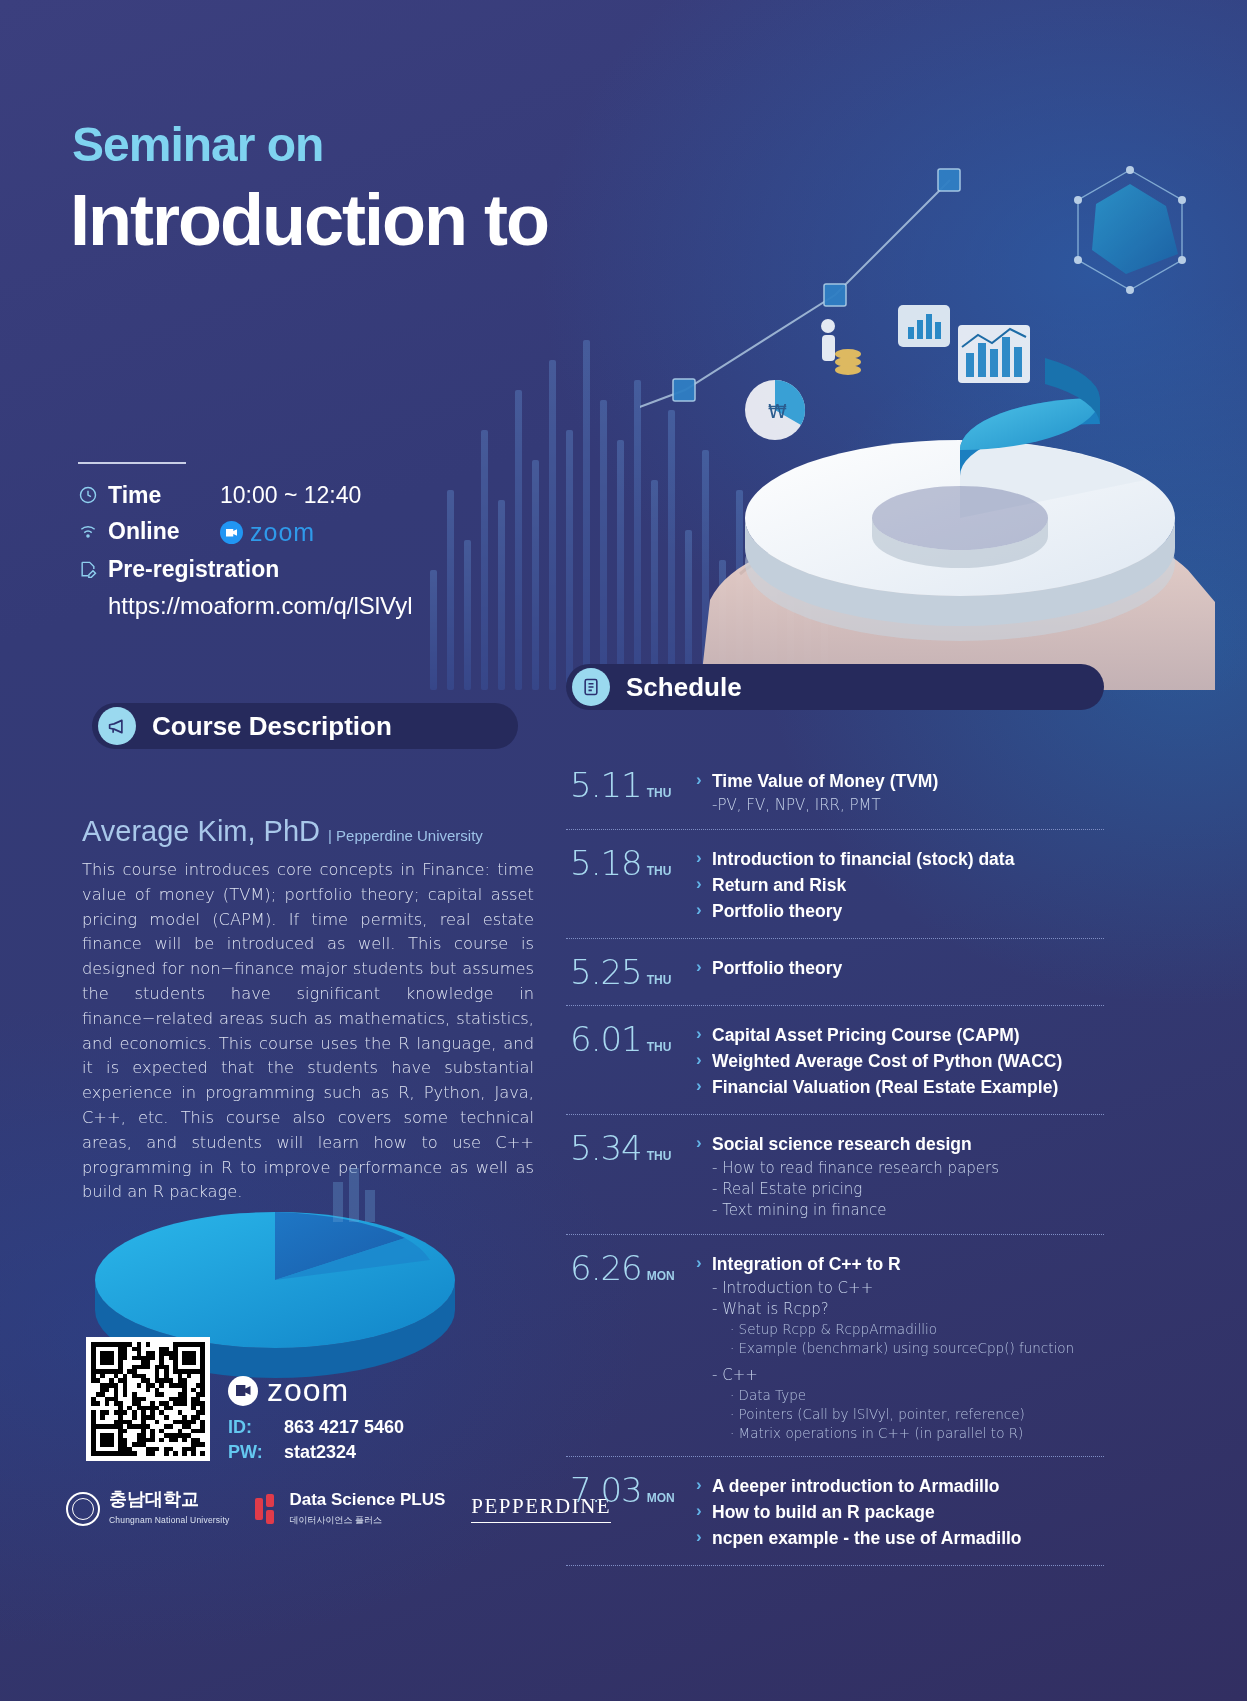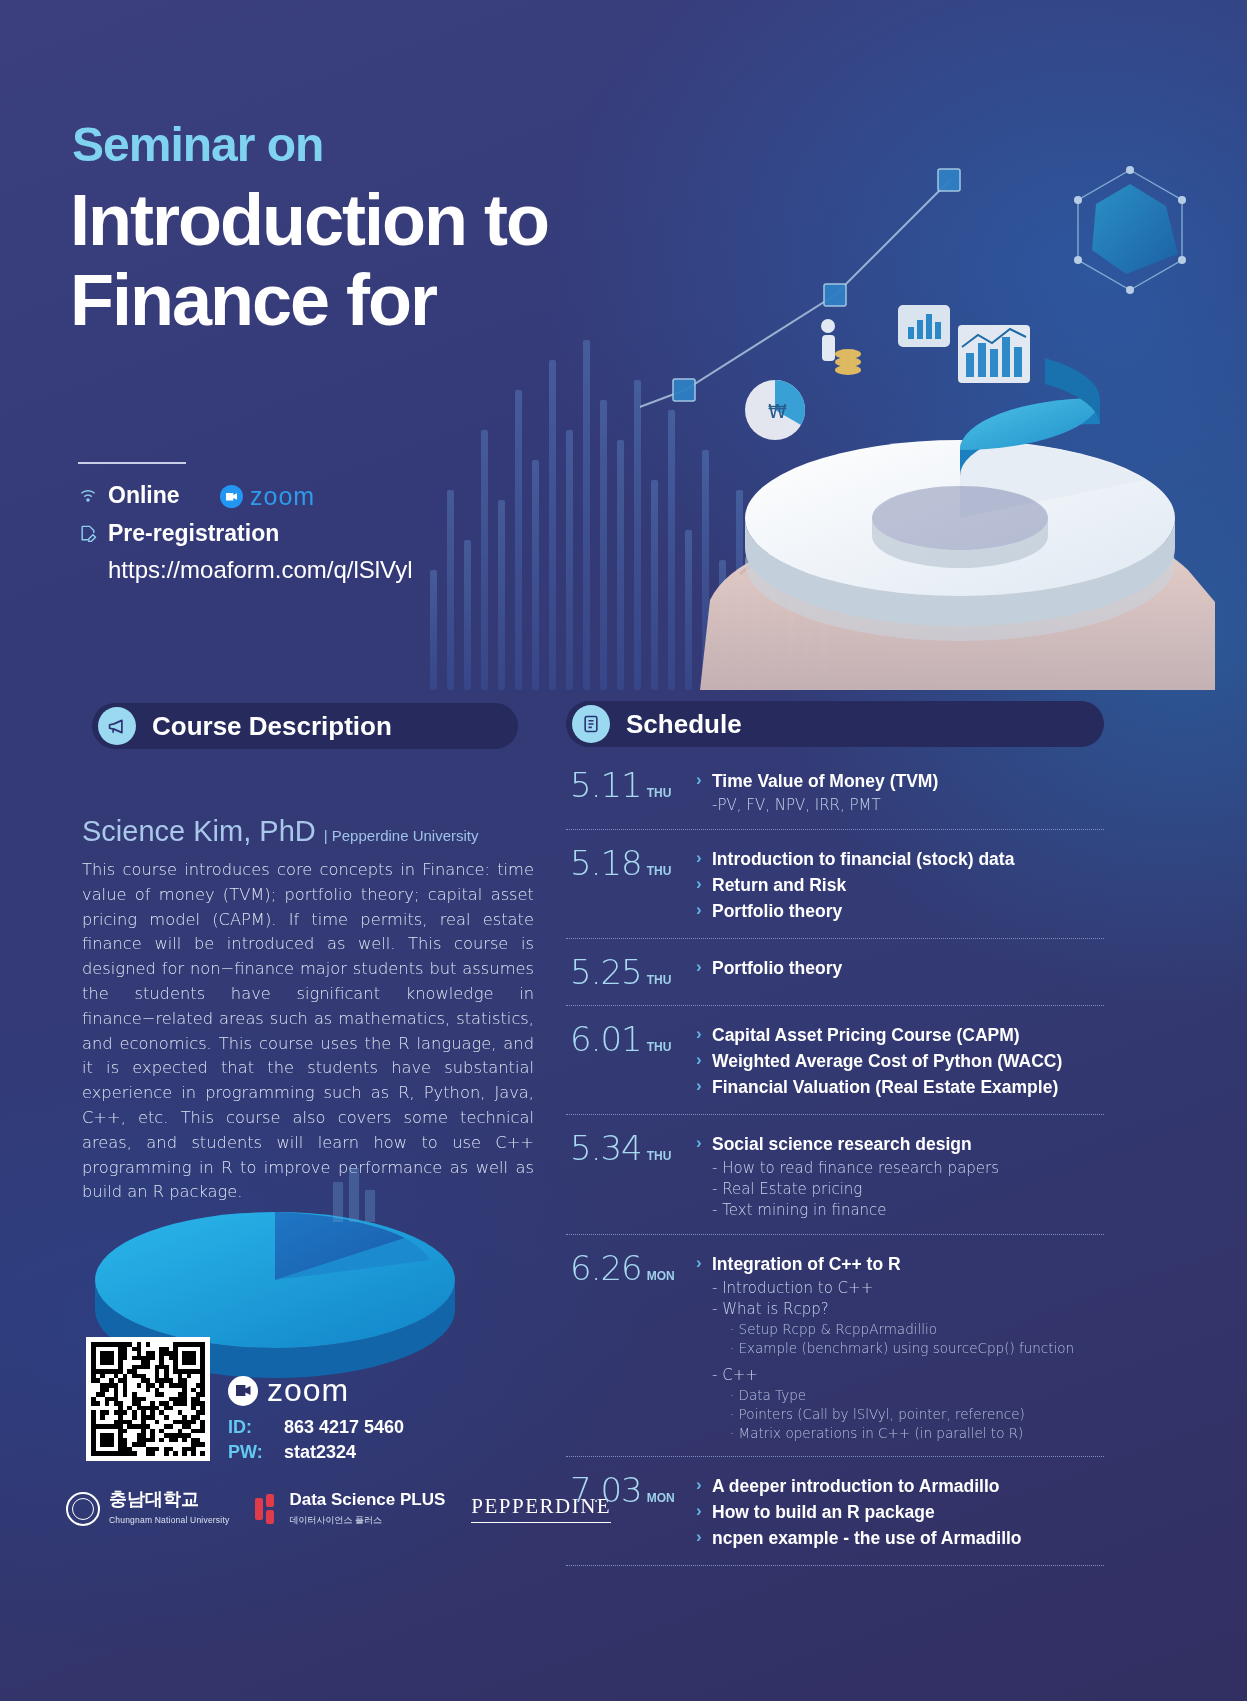--- a/index.html
+++ b/index.html
@@ -163,21 +163,20 @@
       <i style="left: 323px; height: 110px;"></i>
       <i style="left: 340px; height: 170px;"></i>
       <i style="left: 357px; height: 90px;"></i>
       <i style="left: 374px; height: 150px;"></i>
       <i style="left: 391px; height: 70px;"></i>
     </div>
 
   <div class="seminar-on">Seminar on</div>
   <div class="main-title">
     <div>Introduction to</div>
-    <div>Finance for</div>
   </div>
 
   <svg style="position:absolute;left:640px;top:130px;width:610px;height:560px" viewBox="0 0 610 560">
     <defs>
       <linearGradient id="pieTop" x1="0" y1="0" x2="1" y2="1">
         <stop offset="0%" stop-color="#ffffff"></stop>
           <stop offset="100%" stop-color="#dfe8f2"></stop>
       </linearGradient>
       <linearGradient id="pieBlue" x1="0" y1="0" x2="1" y2="1">
         <stop offset="0%" stop-color="#4fc3e8"></stop>
@@ -264,20 +263,30 @@
       <path d="M303 140 A88 32 0 0 1 127 140 L127 158 A88 32 0 0 0 303 158 Z" fill="#aab8c6" opacity=".5"></path>
     </g>
   </svg>
 
   <div class="rule"></div>
 
   <div class="info">
     <div class="info-row">
       <span class="info-ico">
         <svg width="20" height="20" viewBox="0 0 24 24" fill="none" stroke="#8fd0ef" stroke-width="1.7">
+            <circle cx="12" cy="12" r="9"></circle>
+            <path d="M12 7v5l3.5 2"></path>
+          </svg>
+      </span>
+      <span class="info-label">Time</span>
+      <span class="info-val">10:00 ~ 12:40</span>
+    </div>
+    <div class="info-row">
+      <span class="info-ico">
+        <svg width="20" height="20" viewBox="0 0 24 24" fill="none" stroke="#8fd0ef" stroke-width="1.7">
             <path d="M4 10a12 12 0 0 1 16 0"></path>
             <path d="M7.5 14a7 7 0 0 1 9 0"></path>
             <circle cx="12" cy="18" r="1.3" fill="#8fd0ef"></circle>
           </svg>
       </span>
       <span class="info-label">Online</span>
       <span class="info-val zoom-inline">
         <span class="zoom-cam"></span>
         <span class="zoom-word">zoom</span>
       </span>
@@ -299,21 +308,21 @@
     <span class="pill-ico">
       <svg width="21" height="21" viewBox="0 0 24 24" fill="none" stroke="#2b3070" stroke-width="1.9" stroke-linejoin="round">
           <path d="M3 10v4l5 1 9 4V5L8 9z"></path>
           <path d="M7 15v4"></path>
         </svg>
     </span>
     <span class="pill-title">Course Description</span>
   </div>
 
   <div class="instructor">
-    <span class="instructor-name">Science Kim, PhD</span>
+    <span class="instructor-name">Average Kim, PhD</span>
     <span class="instructor-aff">| Pepperdine University</span>
   </div>
   <div class="desc">This course introduces core concepts in Finance: time value of money (TVM); portfolio theory; capital asset pricing model (CAPM). If time permits, real estate finance will be introduced as well. This course is designed for non−finance major students but assumes the students have significant knowledge in finance−related areas such as mathematics, statistics, and economics. This course uses the R language, and it is expected that the students have substantial experience in programming such as R, Python, Java, C++, etc. This course also covers some technical areas, and students will learn how to use C++ programming in R to improve performance as well as build an R package.</div>
 
   <svg class="pie-wrap" viewBox="0 0 400 260">
     <defs>
       <linearGradient id="dpA" x1="0" y1="0" x2="1" y2="1">
           <stop offset="0%" stop-color="#2bb7ea"></stop>
           <stop offset="100%" stop-color="#1184c8"></stop>
         </linearGradient>
@@ -996,21 +1005,21 @@
         <span class="dsp-en">Data Science PLUS</span><br>
         <span class="dsp-kr">데이터사이언스 플러스</span>
       </span>
     </div>
     <div>
       <div class="pepper">PEPPERDINE</div>
       <div class="pepper-rule"></div>
     </div>
   </div>
 
-  <div class="pill" style="left:566px; top:701px; width:538px;">
+  <div class="pill" style="left:566px; top:664px; width:538px;">
     <span class="pill-ico">
       <svg width="20" height="20" viewBox="0 0 24 24" fill="none" stroke="#2b3070" stroke-width="1.9">
           <rect x="5" y="3" width="14" height="18" rx="2"></rect>
           <path d="M9 8h6M9 12h6M9 16h4"></path>
         </svg>
     </span>
     <span class="pill-title">Schedule</span>
   </div>
 
   <div class="sched" id="sched">

